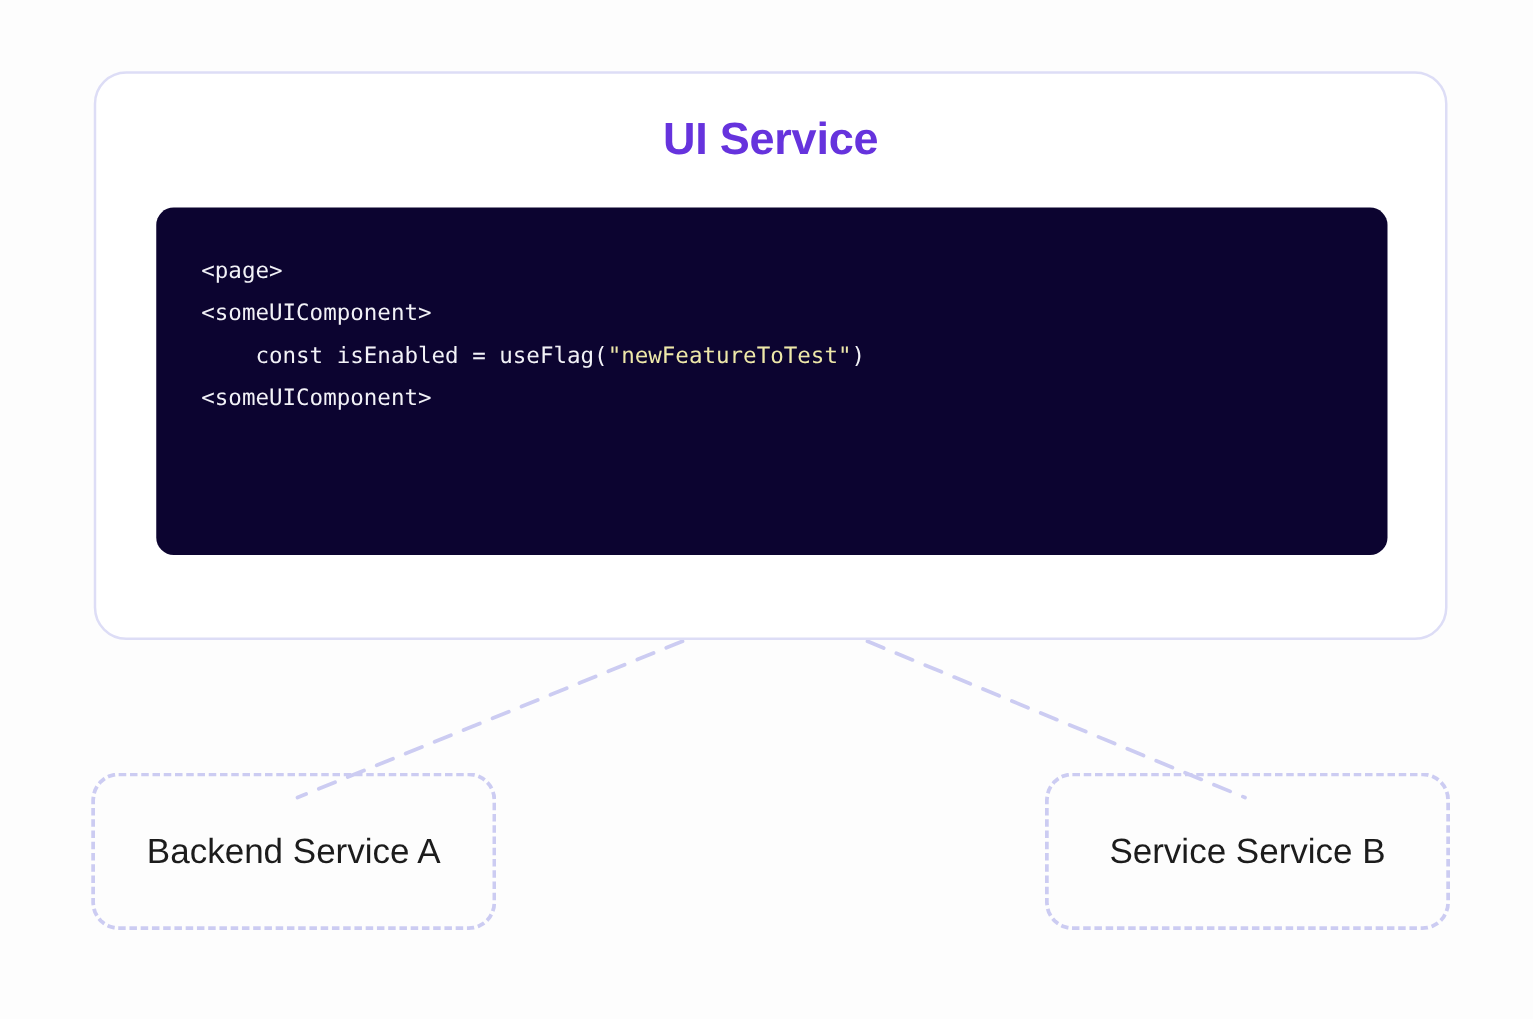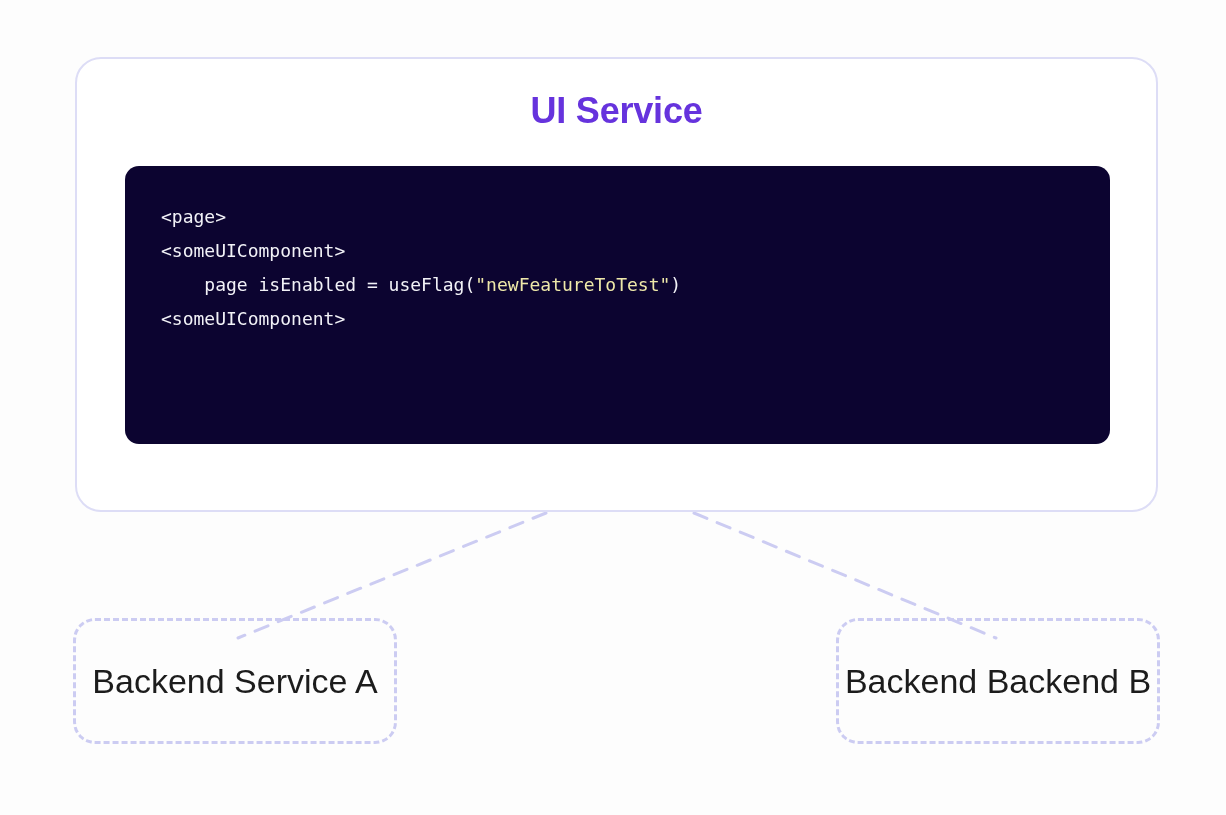--- a/index.html
+++ b/index.html
@@ -92,47 +92,47 @@
   .backend-box.right { left: 836px; }
   .backend-label {
     position: absolute;
     left: 0;
     top: 0;
     width: 100%;
     height: 100%;
     display: flex;
     align-items: center;
     justify-content: center;
-    font-size: 34px;
+    font-size: 28px;
     color: #1c1c1c;
     white-space: nowrap;
   }
 </style>
 </head>
 <body>
 
 <div id="stage">
 
   <svg id="connectors" viewBox="0 0 1226 815" width="1226" height="815">
     <line x1="546" y1="513" x2="238" y2="638" stroke="#ccccf2" stroke-width="3" stroke-dasharray="14 11" stroke-linecap="round"></line>
     <line x1="694" y1="513" x2="996" y2="638" stroke="#ccccf2" stroke-width="3" stroke-dasharray="14 11" stroke-linecap="round"></line>
   </svg>
 
   <div class="service-card">
     <div class="service-title">UI Service</div>
 
     <div class="code-block">
       <div class="code-line"><span>&lt;page&gt;</span></div>
       <div class="code-line"><span>&lt;someUIComponent&gt;</span></div>
-      <div class="code-line"><span>    page isEnabled = useFlag(</span><span class="tok-str">"newFeatureToTest"</span><span>)</span></div>
+      <div class="code-line"><span>    const isEnabled = useFlag(</span><span class="tok-str">"newFeatureToTest"</span><span>)</span></div>
       <div class="code-line"><span>&lt;someUIComponent&gt;</span></div>
     </div>
   </div>
 
   <div class="backend-box left">
     <div class="backend-label">Backend Service A</div>
   </div>
 
   <div class="backend-box right">
-    <div class="backend-label">Backend Backend B</div>
+    <div class="backend-label">Service Service B</div>
   </div>
 
 </div>
 
 </body></html>

